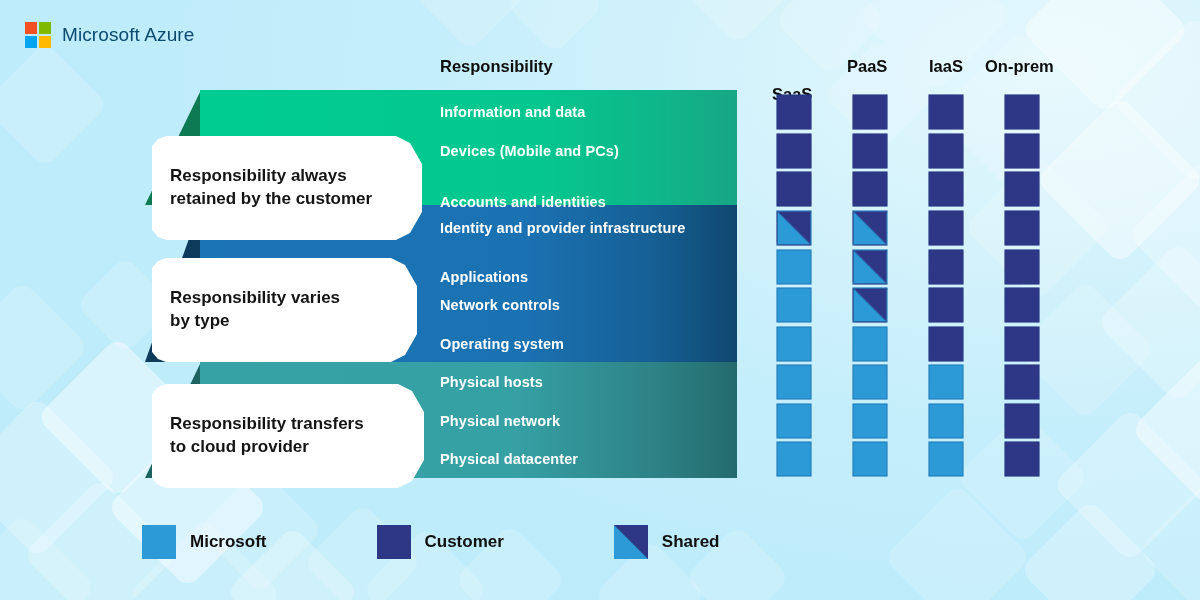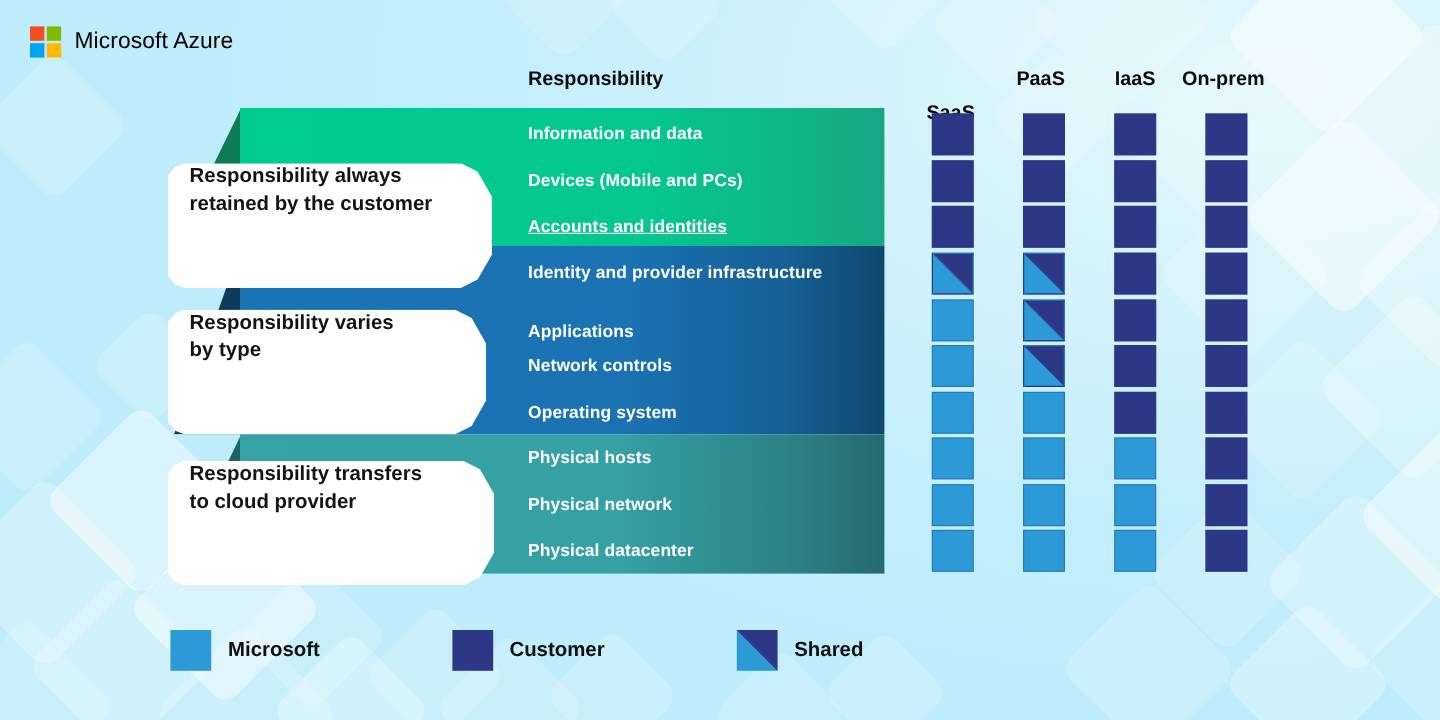--- a/index.html
+++ b/index.html
@@ -29,21 +29,21 @@
   .diamond.faint{background:rgba(255,255,255,.16);}
 
   
   .logo-wrap{position:absolute;left:25px;top:22px;display:flex;align-items:center;gap:11px;}
   .ms-logo{width:26px;height:26px;display:grid;grid-template-columns:1fr 1fr;grid-template-rows:1fr 1fr;gap:2px;}
   .ms-logo i{display:block;}
   .ms-r{background:#f25022;}
   .ms-g{background:#7fba00;}
   .ms-b{background:#00a4ef;}
   .ms-y{background:#ffb900;}
-  .logo-text{font-size:19px;color:#000000;letter-spacing:.1px;}
+  .logo-text{font-size:19px;color:#0c4a6e;letter-spacing:.1px;}
 
   
   .col-head{
     position:absolute;top:57px;
     font-size:16.5px;font-weight:700;color:#0d0d0d;
     white-space:nowrap;
   }
   #head-responsibility{left:440px;}
 
   
@@ -66,23 +66,23 @@
   
   .row-label{
     position:absolute;left:440px;
     font-size:14.5px;font-weight:700;color:#ffffff;
     white-space:nowrap;letter-spacing:.1px;
     transform:translateY(-50%);
   }
 
   
   .callout{
-    position:absolute;left:140px;
+    position:absolute;left:152px;
     background:#ffffff;
-    display:flex;
+    display:flex;align-items:center;
     box-shadow:0 2px 5px rgba(20,60,80,.10);
   }
   .callout .ctext{
     padding-left:18px;padding-right:10px;
     font-size:17px;font-weight:700;color:#141414;line-height:1.35;
     white-space:pre-line;
   }
   #callout-0{top:136px;width:270px;height:104px;
     clip-path:polygon(0 10px,6px 3px,14px 0,244px 0,258px 7px,270px 28px,270px 76px,258px 97px,244px 104px,14px 104px,6px 101px,0 94px);}
   #callout-1{top:258px;width:265px;height:104px;
@@ -183,21 +183,21 @@
     <div class="band-body"></div>
   </div>
   <div class="band" id="band-teal">
     <div class="band-tab"></div>
     <div class="band-body"></div>
   </div>
 
   <div id="row-labels">
       <div class="row-label" style="top: 112px;">Information and data</div>
       <div class="row-label" style="top: 151px;">Devices (Mobile and PCs)</div>
-      <div class="row-label" style="top: 189px; text-decoration: underline;">Accounts and identities</div>
+      <div class="row-label" style="top: 202px;">Accounts and identities</div>
       <div class="row-label" style="top: 228px;">Identity and provider infrastructure</div>
       <div class="row-label" style="top: 277px;">Applications</div>
       <div class="row-label" style="top: 305px; text-align: right;">Network controls</div>
       <div class="row-label" style="top: 344px;">Operating system</div>
       <div class="row-label" style="top: 382px;">Physical hosts</div>
       <div class="row-label" style="top: 421px;">Physical network</div>
       <div class="row-label" style="top: 459px;">Physical datacenter</div>
     </div>
 
   <div class="callout" id="callout-0">

